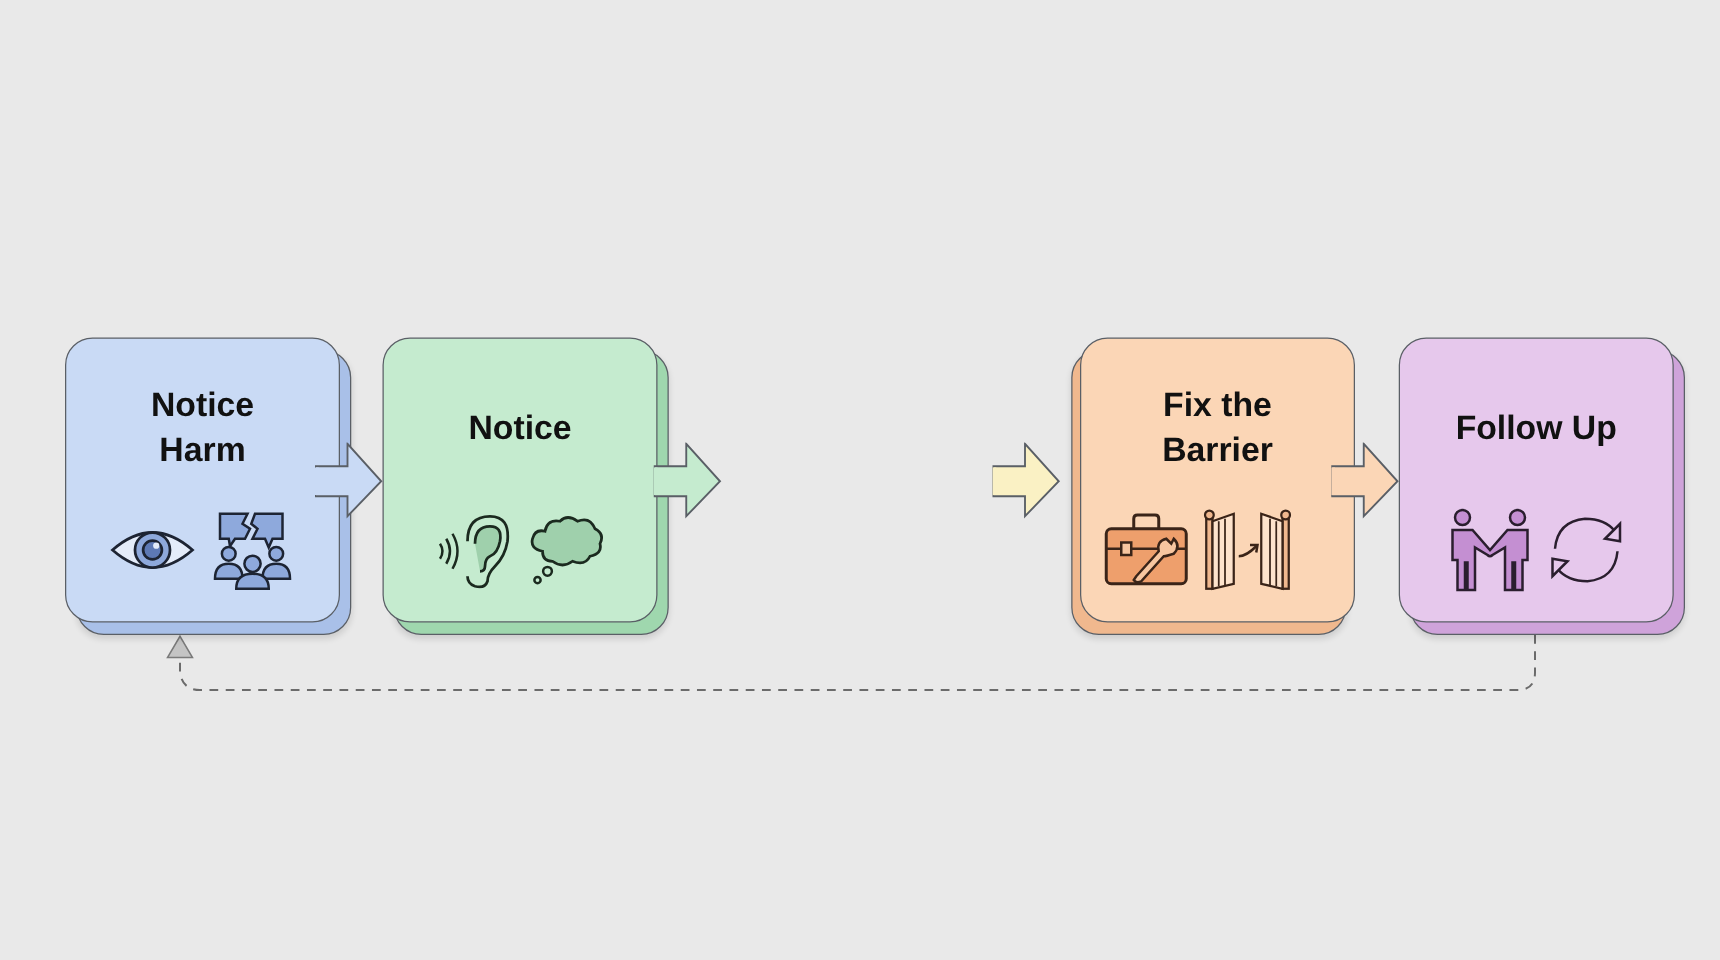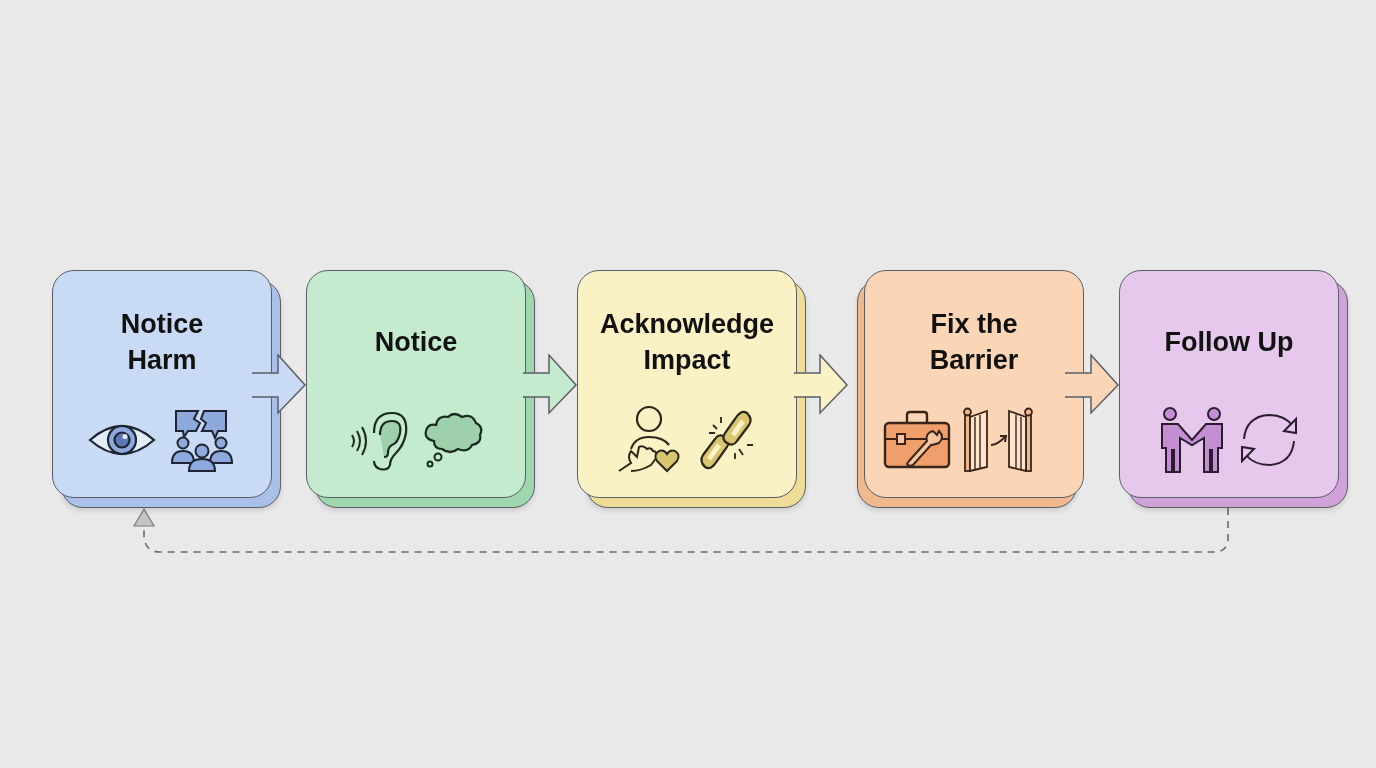--- a/index.html
+++ b/index.html
@@ -127,43 +127,20 @@
         <circle cx="8" cy="53" r="2.5" fill="none" stroke="#1b2a1f" stroke-width="2"></circle>
       </svg>
     </div>
   </div>
 
   <svg class="connector" style="left:523px;" width="56" height="62" viewBox="0 0 56 62">
     <polygon points="0,19 26,19 26,1 53,31 26,59 26,43 0,43" fill="#c5ebcf" stroke="#5a5f66" stroke-width="1.5"></polygon>
     <rect x="0" y="20" width="3" height="22" fill="#c5ebcf"></rect>
   </svg>
 
-  <div class="step" style="left:577px;">
-    <div class="back" style="background:#eedc97;"></div>
-    <div class="front" style="background:#faf1c4;">
-      <div class="title">Acknowledge
-Impact</div>
-    </div>
-    <div class="icons">
-      <svg width="66" height="70" viewBox="0 0 66 70">
-        <circle cx="32" cy="14" r="12" fill="none" stroke="#2a2618" stroke-width="2.2"></circle>
-        <path d="M14 44 Q18 32 32 32 Q46 32 52 40" fill="none" stroke="#2a2618" stroke-width="2.2"></path>
-        <path d="M2 66 L14 58 Q10 52 14 46 L20 52 L22 42 Q26 40 30 44 Q34 42 36 46 Q40 46 40 52 L34 60 Q24 66 14 66" fill="none" stroke="#2a2618" stroke-width="2"></path>
-        <path d="M50 66 L40 56 Q36 50 42 46 Q47 44 50 49 Q53 44 58 46 Q64 50 60 56 Z" fill="#d9c470" stroke="#2a2618" stroke-width="2"></path>
-      </svg>
-      <svg width="62" height="70" viewBox="0 0 62 70">
-        <path d="M22 56 L32 42 Q36 36 30 32 Q24 28 20 34 L8 50 Q4 56 10 62 Q16 66 22 56 Z" fill="#d9c470" stroke="#2a2618" stroke-width="2.2"></path>
-        <path d="M14 54 L24 40" stroke="#faf1c4" stroke-width="5"></path>
-        <path d="M40 14 L30 28 Q26 34 32 38 Q38 42 42 36 L54 20 Q58 14 52 8 Q46 4 40 14 Z" fill="#d9c470" stroke="#2a2618" stroke-width="2.2"></path>
-        <path d="M48 16 L38 30" stroke="#faf1c4" stroke-width="5"></path>
-        <path d="M18 20 L22 24 M26 12 L26 18 M14 28 L20 28" stroke="#2a2618" stroke-width="1.8"></path>
-        <path d="M44 44 L48 50 M52 40 L58 40 M40 48 L40 54" stroke="#2a2618" stroke-width="1.8"></path>
-      </svg>
-    </div>
-  </div>
 
   <svg class="connector" style="left:794px;" width="56" height="62" viewBox="0 0 56 62">
     <polygon points="0,19 26,19 26,1 53,31 26,59 26,43 0,43" fill="#faf1c4" stroke="#5a5f66" stroke-width="1.5"></polygon>
     <rect x="0" y="20" width="3" height="22" fill="#faf1c4"></rect>
   </svg>
 
   <div class="step" style="left:848px;">
     <div class="back" style="background:#f0b88e;"></div>
     <div class="front" style="background:#fbd6b6;margin-left:16px;">
       <div class="title">Fix the

